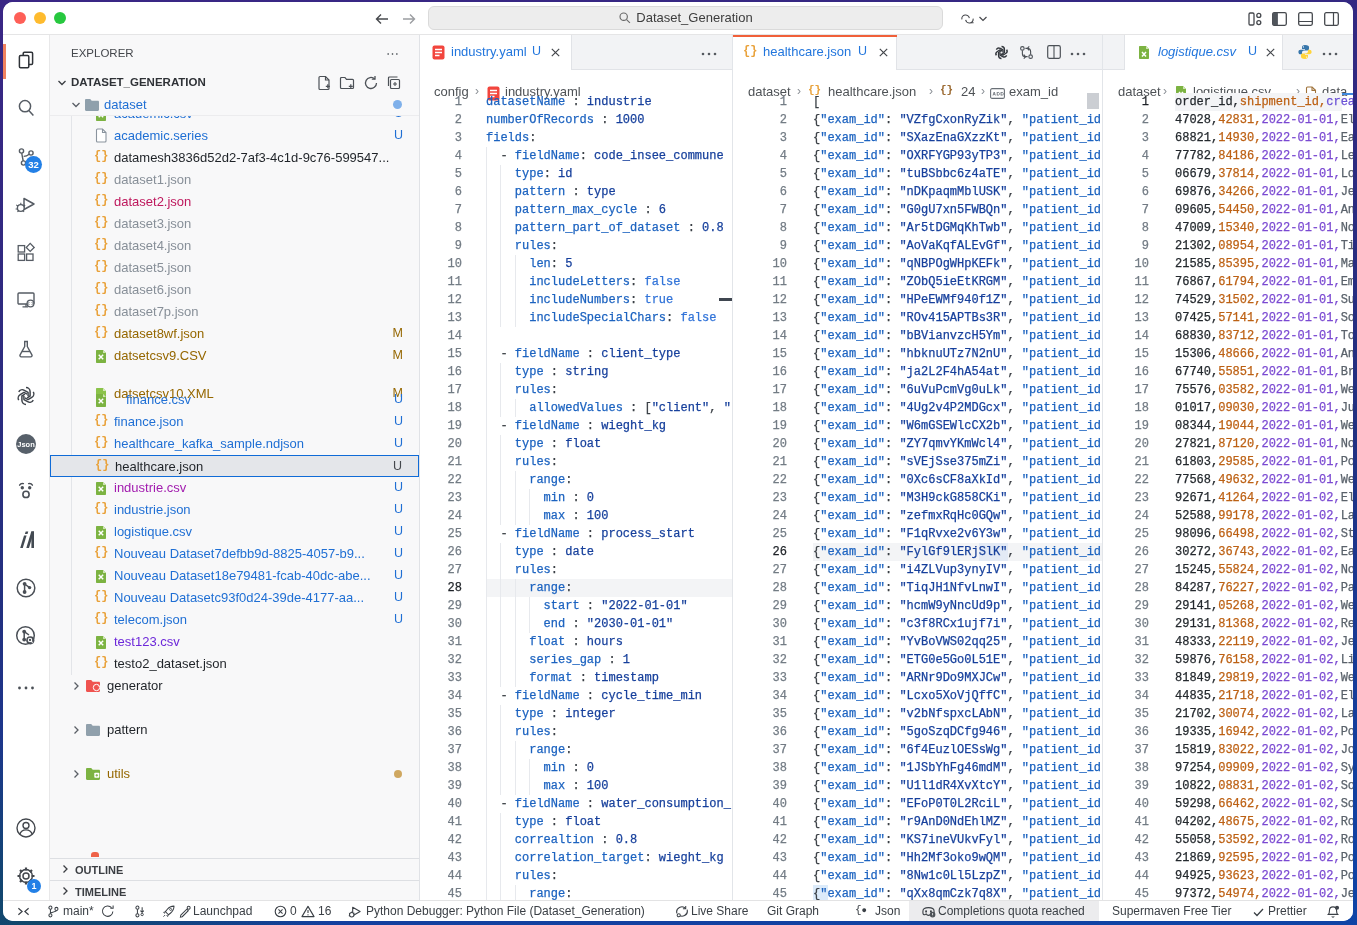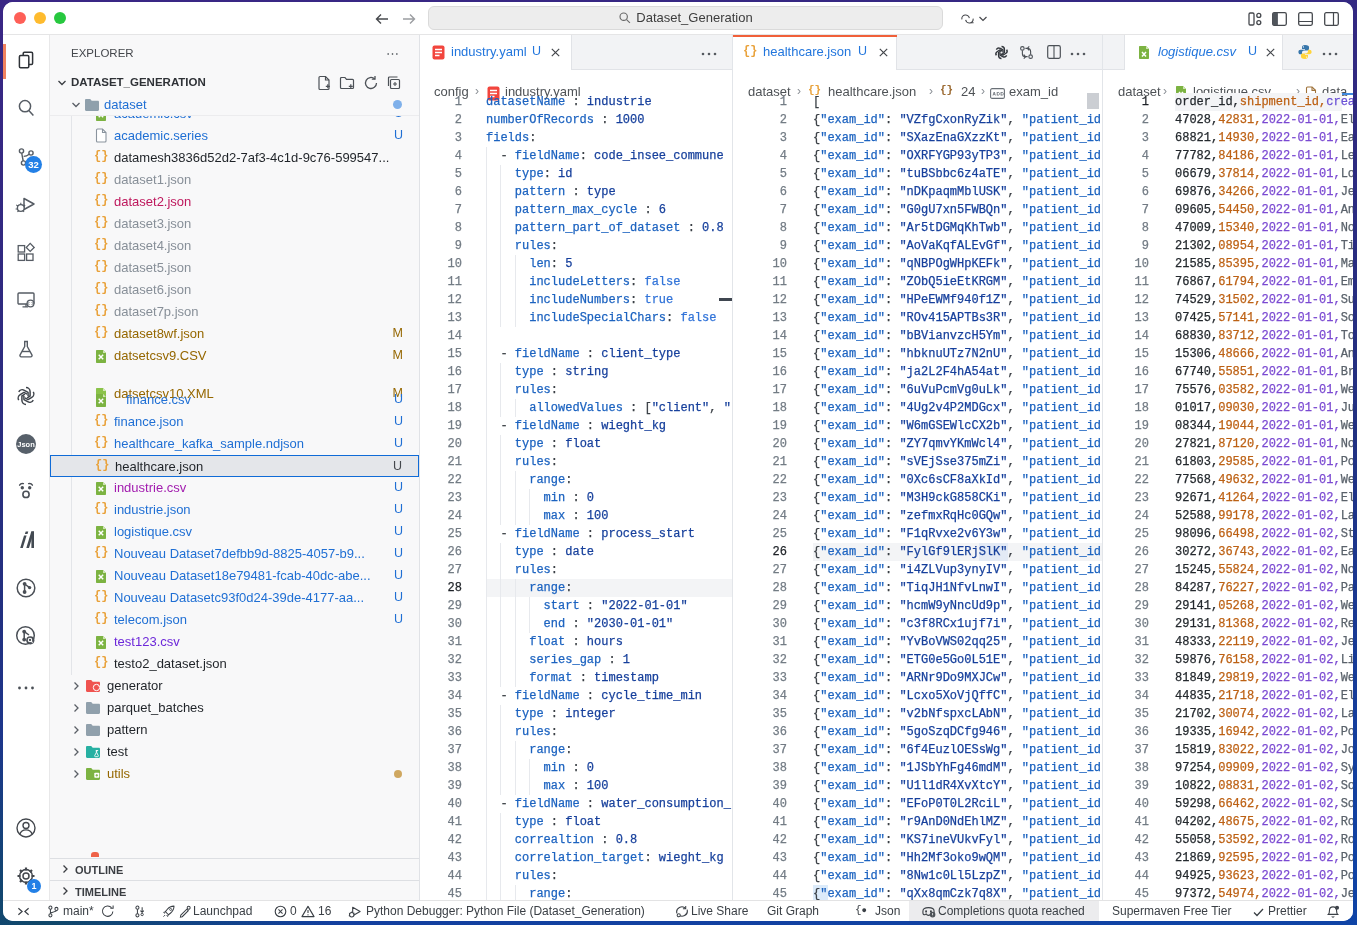--- a/index.html
+++ b/index.html
@@ -412,47 +412,28 @@
 <svg class="abs" style="left:21px;top:6px" width="10" height="10" viewBox="0 0 10 10">
             <path d="M3.5 1.5L7 5L3.5 8.5" stroke="#5a5f66" stroke-width="1.3" fill="none"></path>
           </svg>
 <svg class="abs" style="left:35px;top:4px" width="16" height="14" viewBox="0 0 16 14">
             <path d="M1 2.2C1 1.5 1.5 1 2.2 1h4l1.5 1.8h6.1c.7 0 1.2.5 1.2 1.2v7.8c0 .7-.5 1.2-1.2 1.2H2.2C1.5 13 1 12.5 1 11.8z" fill="#ef5350"></path>
             <circle cx="11.5" cy="8.5" r="3.2" fill="none" stroke="#fff" stroke-width="1"></circle>
             <path d="M13 6.2l1 .7-1.2.5z" fill="#fff"></path>
           </svg>
 <div class="lbl" style="left:57px;color:#1f2328">generator</div>
 </div>
-<div class="row" style="top:662px">
-<svg class="abs" style="left:21px;top:6px" width="10" height="10" viewBox="0 0 10 10">
-            <path d="M3.5 1.5L7 5L3.5 8.5" stroke="#5a5f66" stroke-width="1.3" fill="none"></path>
-          </svg>
-<svg class="abs" style="left:35px;top:4px" width="16" height="14" viewBox="0 0 16 14">
-            <path d="M1 2.2C1 1.5 1.5 1 2.2 1h4l1.5 1.8h6.1c.7 0 1.2.5 1.2 1.2v7.8c0 .7-.5 1.2-1.2 1.2H2.2C1.5 13 1 12.5 1 11.8z" fill="#90a0ac"></path>
-          </svg>
-<div class="lbl" style="left:57px;color:#1f2328">parquet_batches</div>
-</div>
 <div class="row" style="top:684px">
 <svg class="abs" style="left:21px;top:6px" width="10" height="10" viewBox="0 0 10 10">
             <path d="M3.5 1.5L7 5L3.5 8.5" stroke="#5a5f66" stroke-width="1.3" fill="none"></path>
           </svg>
 <svg class="abs" style="left:35px;top:4px" width="16" height="14" viewBox="0 0 16 14">
             <path d="M1 2.2C1 1.5 1.5 1 2.2 1h4l1.5 1.8h6.1c.7 0 1.2.5 1.2 1.2v7.8c0 .7-.5 1.2-1.2 1.2H2.2C1.5 13 1 12.5 1 11.8z" fill="#90a0ac"></path>
           </svg>
 <div class="lbl" style="left:57px;color:#1f2328">pattern</div>
-</div>
-<div class="row" style="top:706px">
-<svg class="abs" style="left:21px;top:6px" width="10" height="10" viewBox="0 0 10 10">
-            <path d="M3.5 1.5L7 5L3.5 8.5" stroke="#5a5f66" stroke-width="1.3" fill="none"></path>
-          </svg>
-<svg class="abs" style="left:35px;top:4px" width="16" height="14" viewBox="0 0 16 14">
-            <path d="M1 2.2C1 1.5 1.5 1 2.2 1h4l1.5 1.8h6.1c.7 0 1.2.5 1.2 1.2v7.8c0 .7-.5 1.2-1.2 1.2H2.2C1.5 13 1 12.5 1 11.8z" fill="#27b0a2"></path>
-            <path d="M10.8 5.5h2.4M11.3 5.5v2l-1.6 3.2c-.2.5.1 1 .7 1h2.2c.6 0 .9-.5.7-1l-1.6-3.2v-2" stroke="#fff" stroke-width="0.9" fill="none"></path>
-          </svg>
-<div class="lbl" style="left:57px;color:#1f2328">test</div>
 </div>
 <div class="row" style="top:728px">
 <svg class="abs" style="left:21px;top:6px" width="10" height="10" viewBox="0 0 10 10">
             <path d="M3.5 1.5L7 5L3.5 8.5" stroke="#5a5f66" stroke-width="1.3" fill="none"></path>
           </svg>
 <svg class="abs" style="left:35px;top:4px" width="16" height="14" viewBox="0 0 16 14">
             <path d="M1 2.2C1 1.5 1.5 1 2.2 1h4l1.5 1.8h6.1c.7 0 1.2.5 1.2 1.2v7.8c0 .7-.5 1.2-1.2 1.2H2.2C1.5 13 1 12.5 1 11.8z" fill="#7cb342"></path>
             <rect x="9.3" y="5.8" width="5" height="5" rx="0.8" fill="#fff"></rect>
             <path d="M11.8 7v2.6M10.5 8.3h2.6" stroke="#7cb342" stroke-width="0.9"></path>
           </svg>

